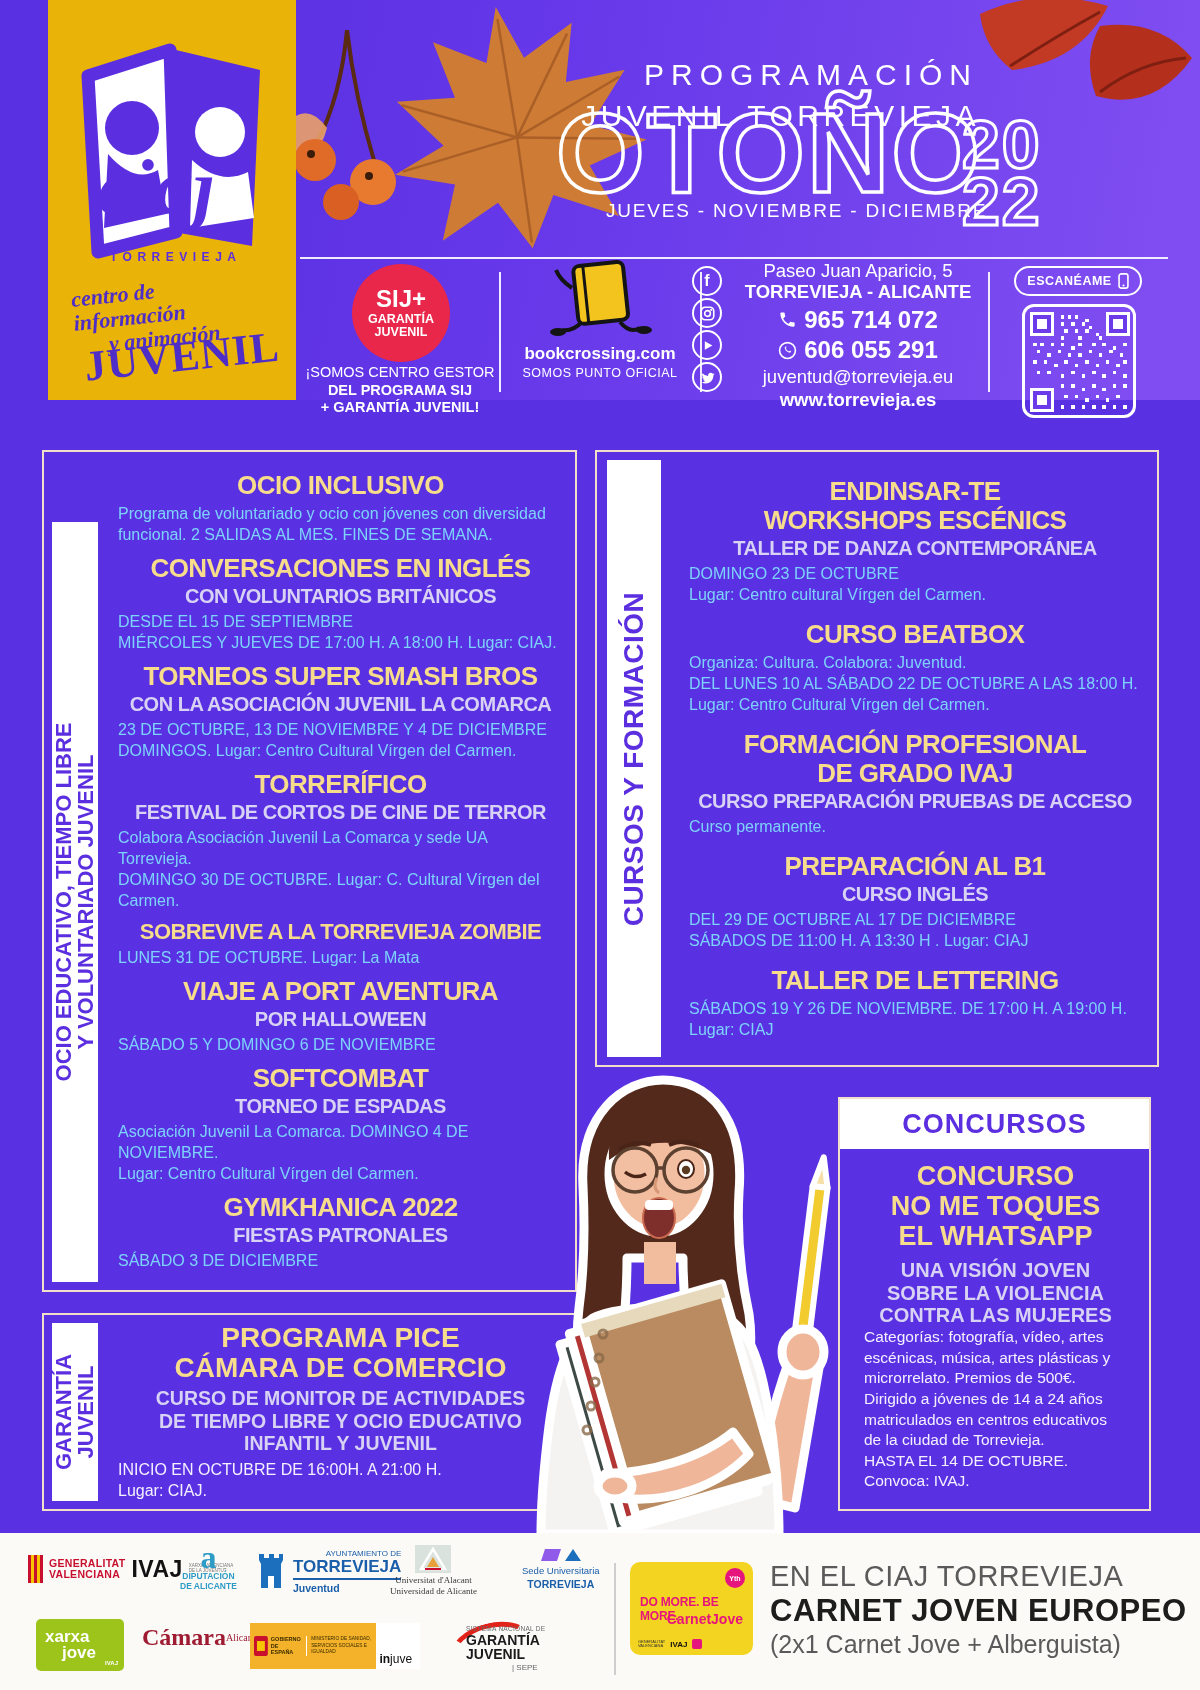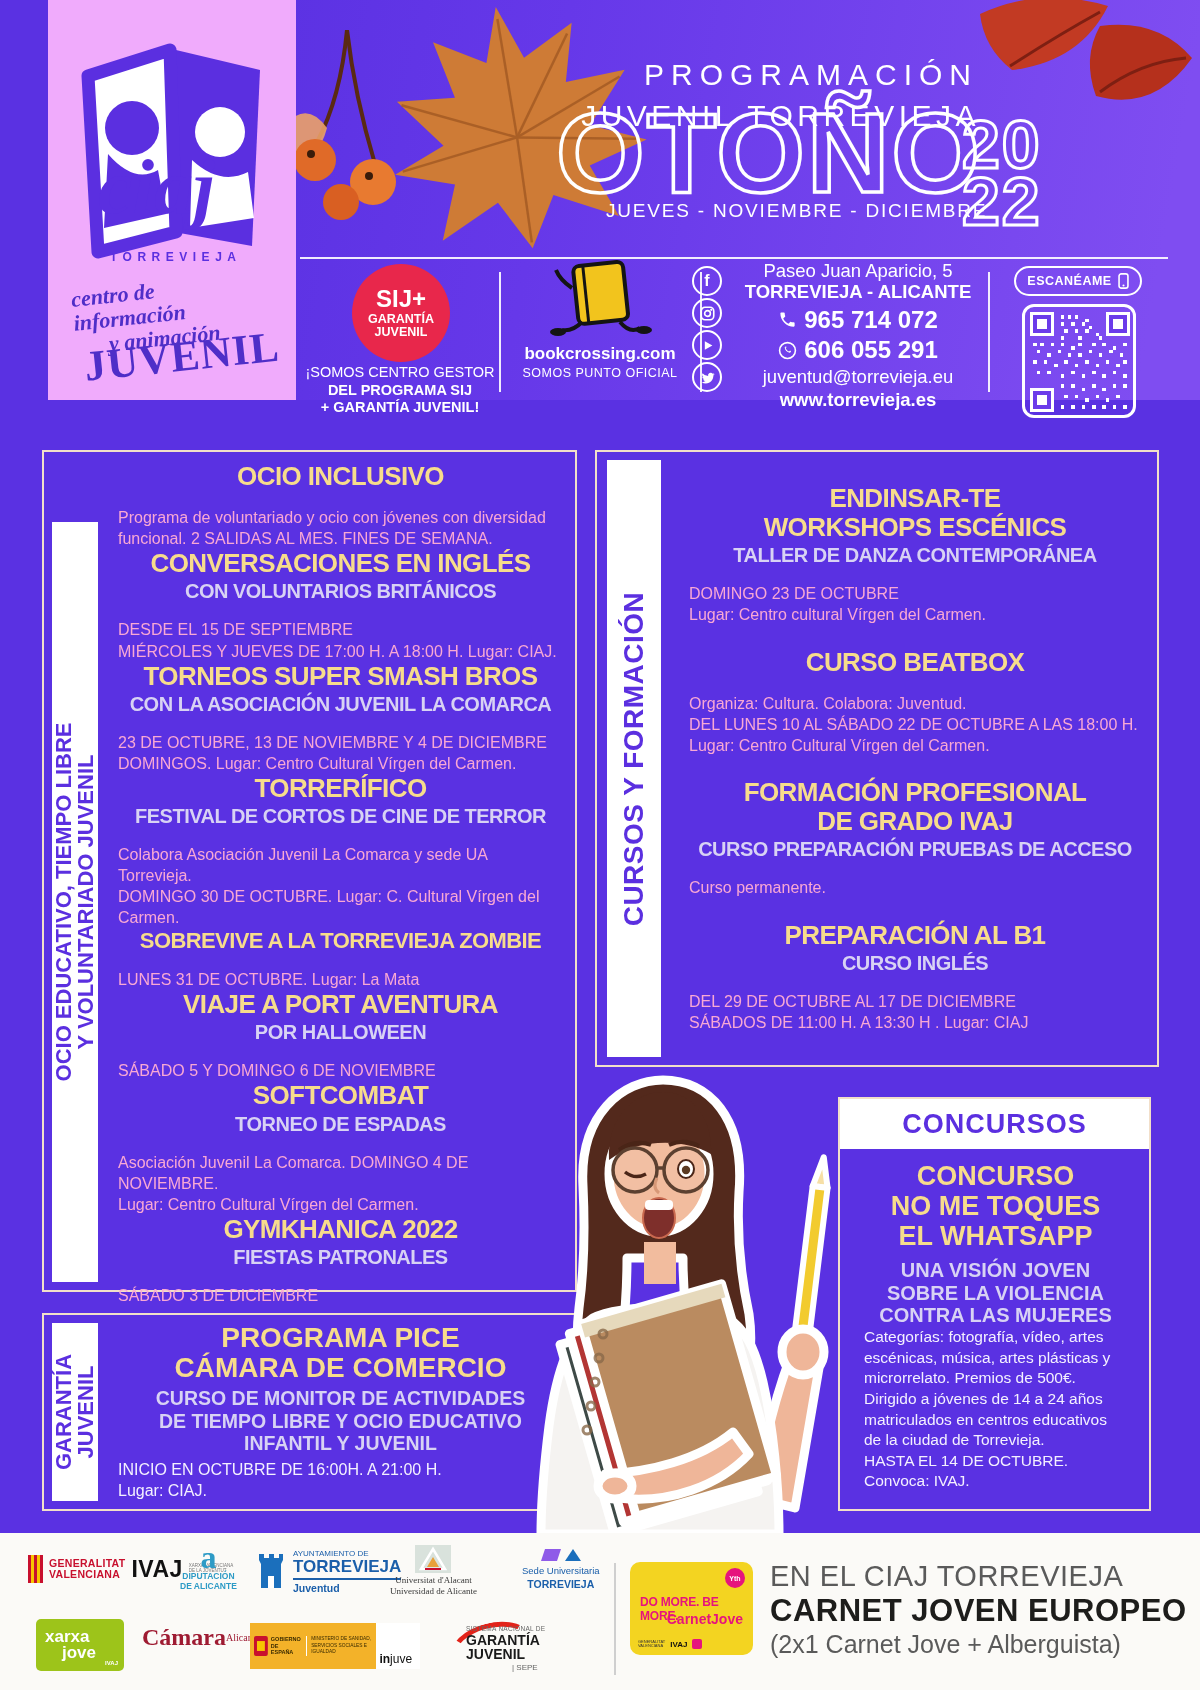--- a/index.html
+++ b/index.html
@@ -2,21 +2,21 @@
 <html><head>
 <meta charset="utf-8">
 <style>
   html,body{margin:0;padding:0;background:#2c2c2c;}
   .page{position:relative;width:1200px;height:1690px;overflow:hidden;background:#5A31E2;
         font-family:"Liberation Sans",sans-serif;}
   .abs{position:absolute;}
   
   .banner{position:absolute;left:0;top:0;width:1200px;height:400px;
           background:linear-gradient(100deg,#5A31E2 18%,#6638E9 45%,#7F4DF1 95%);}
-  .ciaj-panel{position:absolute;left:48px;top:0;width:248px;height:400px;background:#f0abfc;z-index:3;}
+  .ciaj-panel{position:absolute;left:48px;top:0;width:248px;height:400px;background:#eab308;z-index:3;}
   .ciaj-word{position:absolute;left:50px;top:148px;font-family:"Liberation Serif",serif;
              font-style:italic;font-weight:bold;font-size:78px;color:#5B2FE0;line-height:1;}
   .ciaj-city{position:absolute;left:62px;top:250px;font-size:12px;font-weight:bold;
              letter-spacing:5.5px;color:#5B2FE0;}
   .ciaj-tag{position:absolute;left:22px;top:288px;font-family:"Liberation Serif",serif;
             font-style:italic;font-size:22px;font-weight:bold;color:#4F2EC8;line-height:1.1;
             white-space:pre;transform:rotate(-6deg);transform-origin:left top;}
   .ciaj-juv{position:absolute;left:34px;top:342px;font-family:"Liberation Serif",serif;
             font-weight:bold;font-size:43px;color:#4F2EC8;letter-spacing:1px;
             transform:rotate(-6deg);transform-origin:left top;}
@@ -62,21 +62,21 @@
   .vstrip{position:absolute;background:#fff;display:flex;align-items:center;justify-content:center;}
   .vlabel{flex:none;transform:rotate(-90deg);white-space:pre;text-align:center;font-weight:bold;
           color:#5B2FE0;line-height:1.0;}
   .events{position:absolute;display:flex;flex-direction:column;justify-content:space-evenly;}
   .ev-title{color:#F7DC8C;font-weight:bold;font-size:26px;line-height:1.12;text-align:center;
             letter-spacing:-0.6px;white-space:pre-line;}
   .ev-title.small{font-size:22px;}
   .ev-sub{color:#D8D2F4;font-weight:bold;font-size:20px;line-height:1.15;text-align:center;
           letter-spacing:-0.5px;white-space:pre-line;margin-top:2px;}
   .ev-sub:empty{display:none;}
-  .ev-det{color:#f9a8d4;font-size:16px;line-height:1.32;text-align:left;white-space:pre-line;margin-top:16px;}
+  .ev-det{color:#7dd3fc;font-size:16px;line-height:1.32;text-align:left;white-space:pre-line;margin-top:3px;}
   .g-title{color:#F7DC8C;font-weight:bold;font-size:28px;line-height:1.08;text-align:center;white-space:pre-line;}
   .g-sub{color:#D8D2F4;font-weight:bold;font-size:19.5px;line-height:1.14;text-align:center;white-space:pre-line;margin-top:4px;}
   .g-det{color:#F4F0FF;font-size:16px;line-height:1.3;white-space:pre-line;margin-top:6px;}
   .conc-head{position:absolute;left:0;top:0;right:0;height:50px;background:#fff;display:flex;
              align-items:center;justify-content:center;font-size:27px;font-weight:bold;
              letter-spacing:1px;color:#5B2FE0;}
   .conc-body{position:absolute;left:24px;right:22px;top:62px;}
   .c-title{color:#F7DC8C;font-weight:bold;font-size:27px;line-height:1.12;text-align:center;white-space:pre-line;}
   .c-sub{color:#D8D2F4;font-weight:bold;font-size:20px;line-height:1.14;text-align:center;white-space:pre-line;margin-top:7px;}
   .c-bodytext{color:#F4F0FF;font-size:15.5px;line-height:1.33;white-space:pre-line;}
@@ -84,21 +84,21 @@
   
   .footer{position:absolute;left:0;top:1533px;width:1200px;height:157px;background:#FBFAF7;z-index:6;
           color:#333;}
   .flogo{position:absolute;display:flex;align-items:center;gap:6px;}
   .gva-txt{font-size:10.5px;font-weight:bold;color:#C8102E;line-height:1.05;letter-spacing:.3px;}
   .ivaj{font-size:23px;font-weight:bold;color:#111;letter-spacing:.5px;}
   .ivaj-sm{font-size:4.5px;color:#777;line-height:1.1;}
   .dip{flex-direction:column;gap:0;text-align:center;}
   .dip .a{font-family:"Liberation Serif",serif;font-size:32px;color:#2E9BC6;line-height:.9;font-weight:bold;}
   .dip .t{font-size:8.5px;font-weight:bold;color:#2E9BC6;line-height:1.15;}
-  .torre-txt .t1{font-size:8px;color:#1B5FAA;}
+  .torre-txt .t1{font-size:8px;color:#1B5FAA;text-align:right;}
   .torre-txt .t2{font-size:17px;font-weight:bold;color:#1B5FAA;border-bottom:2px solid #1B5FAA;line-height:1.1;padding-bottom:1px;}
   .torre-txt .t3{font-size:10.5px;font-weight:bold;color:#1B5FAA;margin-top:2px;}
   .ua{flex-direction:column;gap:2px;text-align:center;}
   .ua .t{font-family:"Liberation Serif",serif;font-size:9px;color:#3a3a3a;line-height:1.25;}
   .sede{flex-direction:column;gap:2px;text-align:center;}
   .sede .t1{font-size:9.5px;color:#1B5FAA;}
   .sede .t2{font-size:10.5px;font-weight:bold;color:#1B5FAA;}
   .xarxa{width:88px;height:52px;background:#9DC41A;border-radius:5px;position:relative;color:#fff;
          font-weight:bold;font-size:17px;line-height:1;}
   .xarxa .x1{position:absolute;left:9px;top:9px;}
@@ -452,20 +452,26 @@
 DE GRADO IVAJ</div>
         <div class="ev-sub">CURSO PREPARACIÓN PRUEBAS DE ACCESO</div>
         <div class="ev-det">Curso permanente.</div>
       </div>
       <div>
         <div class="ev-title">PREPARACIÓN AL B1</div>
         <div class="ev-sub">CURSO INGLÉS</div>
         <div class="ev-det">DEL 29 DE OCTUBRE AL 17 DE DICIEMBRE
 SÁBADOS DE 11:00 H. A 13:30 H . Lugar: CIAJ</div>
       </div>
+      <div>
+        <div class="ev-title">TALLER DE LETTERING</div>
+
+        <div class="ev-det">SÁBADOS 19 Y 26 DE NOVIEMBRE. DE 17:00 H. A 19:00 H.
+Lugar: CIAJ</div>
+      </div>
     </div>
   </div>
 
   <div class="box" style="left:42px;top:1313px;width:531px;height:194px;">
     <div class="vstrip" style="left:8px;top:8px;width:46px;bottom:8px;">
       <div class="vlabel" style="font-size:22px;">GARANTÍA
 JUVENIL</div>
     </div>
     <div class="abs" style="left:74px;top:8px;right:12px;">
       <div class="g-title">PROGRAMA PICE

